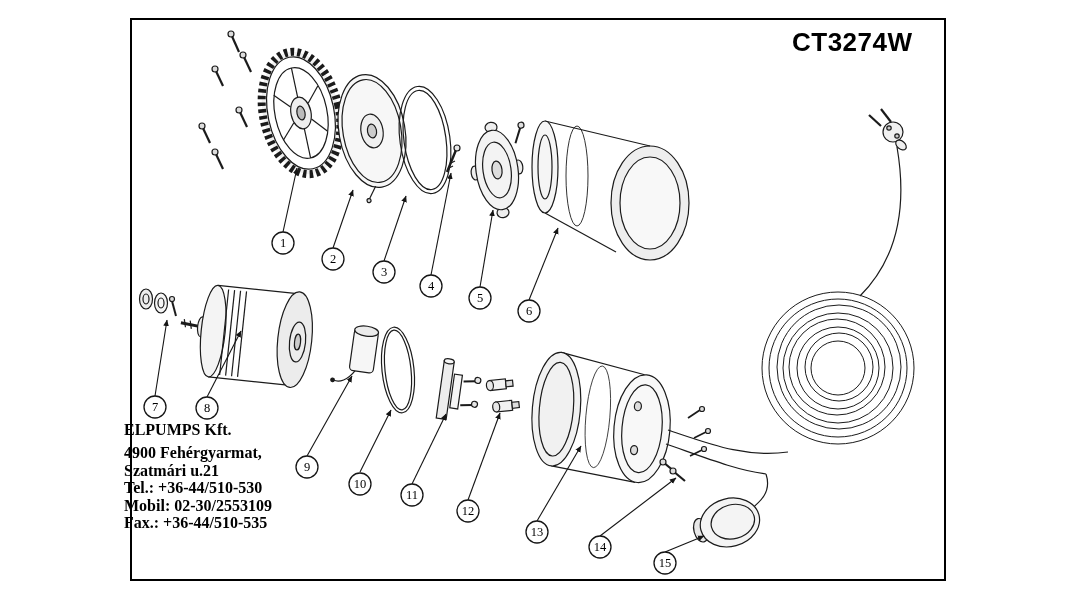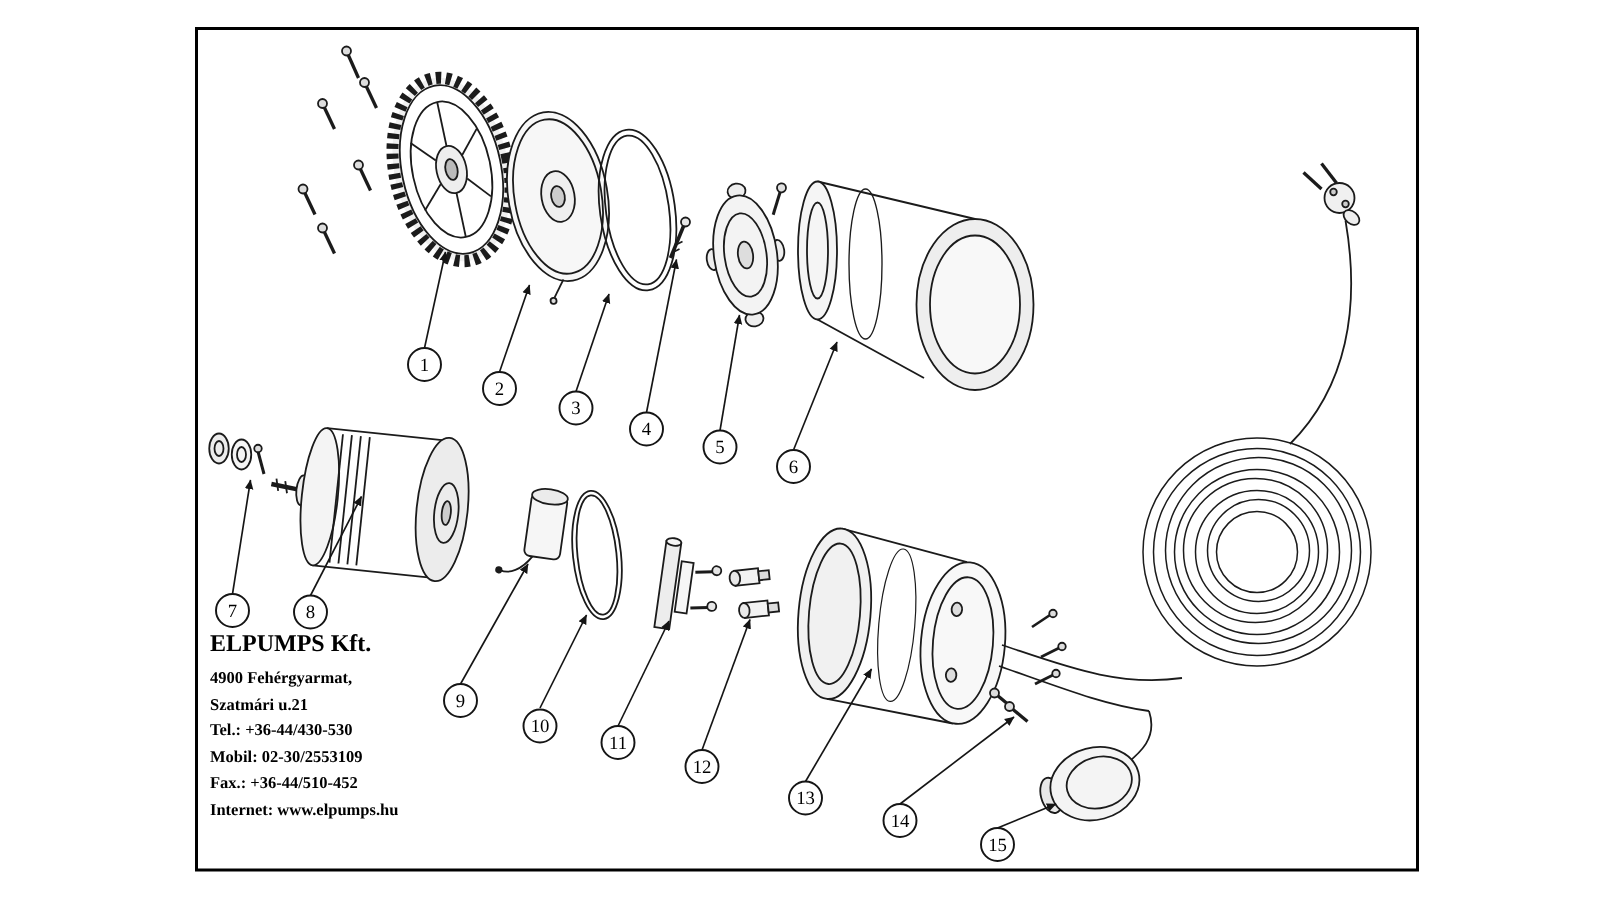--- a/index.html
+++ b/index.html
@@ -10,25 +10,25 @@
     color:#000;
   }
   .stage { position:relative; width:1075px; height:599px; background:#fff; overflow:hidden; }
   svg.drawing { position:absolute; left:0; top:0; }
   .model {
     position:absolute; left:792px; top:27px;
     font-family:"Liberation Sans", sans-serif;
     font-weight:bold; font-size:26px; letter-spacing:.5px; color:#000;
   }
   .company {
-    position:absolute; left:140px; top:421px; width:190px;
+    position:absolute; left:124px; top:421px; width:190px;
     font-family:"Liberation Serif", serif; font-weight:bold; color:#000;
   }
   .company-name { font-size:16px; margin-bottom:5px; }
-  .company-line { font-size:11px; line-height:17.5px; white-space:nowrap; }
+  .company-line { font-size:16px; line-height:17.5px; white-space:nowrap; }
   .co-circle { fill:#ffffff; stroke:#151515; stroke-width:1.3; }
   .co-num {
     font-family:"Liberation Serif", serif; font-size:12.5px; fill:#000;
     text-anchor:middle;
   }
   .leader { stroke:#151515; stroke-width:1.1; fill:none; }
 </style>
 </head>
 <body>
 
@@ -306,24 +306,24 @@
       <text class="co-num" x="600" y="551">14</text>
     </g>
     <g>
       <line class="leader" x1="665" y1="552" x2="704" y2="536" marker-end="url(#arr)"></line>
       <circle class="co-circle" cx="665" cy="563" r="11"></circle>
       <text class="co-num" x="665" y="567">15</text>
     </g>
   </g>
 </svg>
 
+  <div class="model">CT3274W</div>
 
   <div class="company">
     <div class="company-name">ELPUMPS Kft.</div>
     <div class="company-line">4900 Fehérgyarmat,</div>
     <div class="company-line">Szatmári u.21</div>
-    <div class="company-line">Tel.: +36-44/430-530</div>
+    <div class="company-line">Tel.: +36-44/510-530</div>
     <div class="company-line">Mobil: 02-30/2553109</div>
-    <div class="company-line">Fax.: +36-44/510-452</div>
-    <div class="company-line">Internet: www.elpumps.hu</div>
+    <div class="company-line">Fax.: +36-44/510-535</div>
   </div>
 
 </div>
 
 </body></html>

